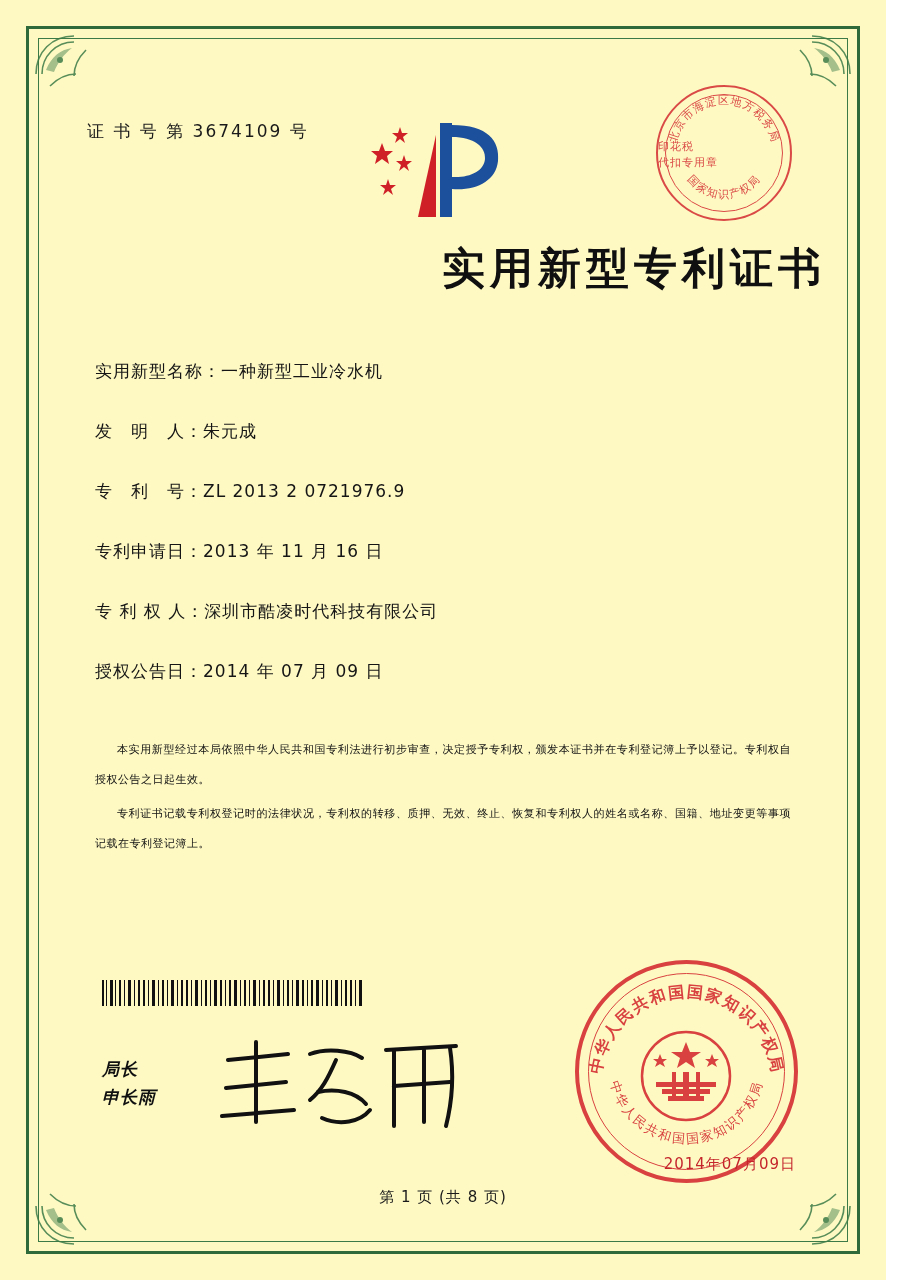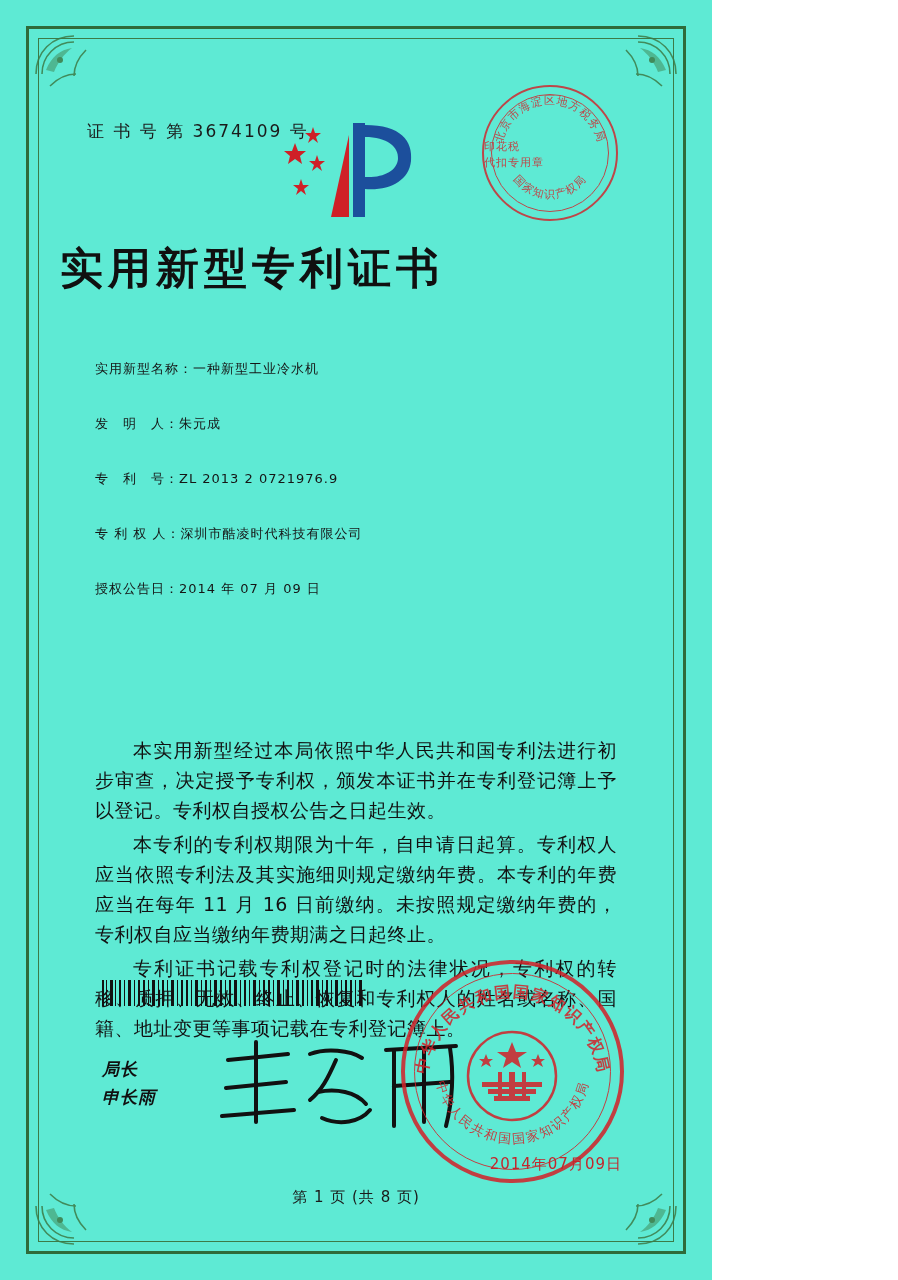--- a/index.html
+++ b/index.html
@@ -5,23 +5,23 @@
   html, body {
     margin: 0;
     padding: 0;
     background: #ffffff;
   }
   body {
     font-family: "DejaVu Sans", "Liberation Sans", sans-serif;
   }
   .page {
     position: relative;
-    width: 712px;
+    width: 886px;
     height: 1280px;
-    background: #5eead4;
+    background: #fef9c3;
     overflow: hidden;
   }
   
   .border-outer {
     position: absolute;
     left: 26px; top: 26px; right: 26px; bottom: 26px;
     border: 3px solid #2f6b3a;
     box-sizing: border-box;
   }
   .border-inner {
@@ -97,54 +97,54 @@
     font-size: 11px;
     line-height: 16px;
     letter-spacing: 1px;
   }
 
   .title {
     position: absolute;
     left: 0;
     right: 0;
     top: 185px;
-    text-align: left;
+    text-align: right;
     font-family: "DejaVu Sans", "Liberation Sans", sans-serif;
     font-size: 43px;
     font-weight: bold;
     letter-spacing: 5px;
     color: #101010;
   }
 
   .fields {
     position: absolute;
     left: 35px;
     right: 35px;
     top: 305px;
   }
   .field-row {
-    font-size: 13px;
+    font-size: 17px;
     color: #151515;
     margin-bottom: 37px;
     letter-spacing: 1px;
     white-space: nowrap;
   }
   .field-label {
     display: inline-block;
   }
   .field-value {
     display: inline;
   }
 
   .paragraphs {
     position: absolute;
     left: 35px;
     right: 35px;
     top: 680px;
-    font-size: 19px;
+    font-size: 11px;
     line-height: 30px;
     color: #121212;
     text-align: justify;
     letter-spacing: 0.5px;
   }
   .paragraphs p {
     margin: 0 0 4px 0;
     text-indent: 2em;
   }
 
@@ -318,30 +318,32 @@
       <div class="field-row">
         <span class="field-label">实用新型名称：</span><span class="field-value">一种新型工业冷水机</span>
       </div>
       <div class="field-row">
         <span class="field-label">发　明　人：</span><span class="field-value">朱元成</span>
       </div>
       <div class="field-row">
         <span class="field-label">专　利　号：</span><span class="field-value">ZL 2013 2 0721976.9</span>
       </div>
       <div class="field-row">
+        <span class="field-label">专利申请日：</span><span class="field-value">2013 年 11 月 16 日</span>
+      </div>
+      <div class="field-row">
         <span class="field-label">专 利 权 人：</span><span class="field-value">深圳市酷凌时代科技有限公司</span>
       </div>
       <div class="field-row">
         <span class="field-label">授权公告日：</span><span class="field-value">2014 年 07 月 09 日</span>
       </div>
     </div>
 
     <div class="paragraphs">
       <p>本实用新型经过本局依照中华人民共和国专利法进行初步审查，决定授予专利权，颁发本证书并在专利登记簿上予以登记。专利权自授权公告之日起生效。</p>
-      <p>本专利的专利权期限为十年，自申请日起算。专利权人应当依照专利法及其实施细则规定缴纳年费。本专利的年费应当在每年 11 月 16 日前缴纳。未按照规定缴纳年费的，专利权自应当缴纳年费期满之日起终止。</p>
       <p>专利证书记载专利权登记时的法律状况，专利权的转移、质押、无效、终止、恢复和专利权人的姓名或名称、国籍、地址变更等事项记载在专利登记簿上。</p>
     </div>
 
     <div class="barcode">
       <svg width="262" height="26" viewBox="0 0 262 26">
         <g fill="#111111">
           <rect x="0" y="0" width="2" height="26"></rect>
             <rect x="4" y="0" width="1" height="26"></rect>
           <rect x="8" y="0" width="3" height="26"></rect>
             <rect x="13" y="0" width="1" height="26"></rect>

